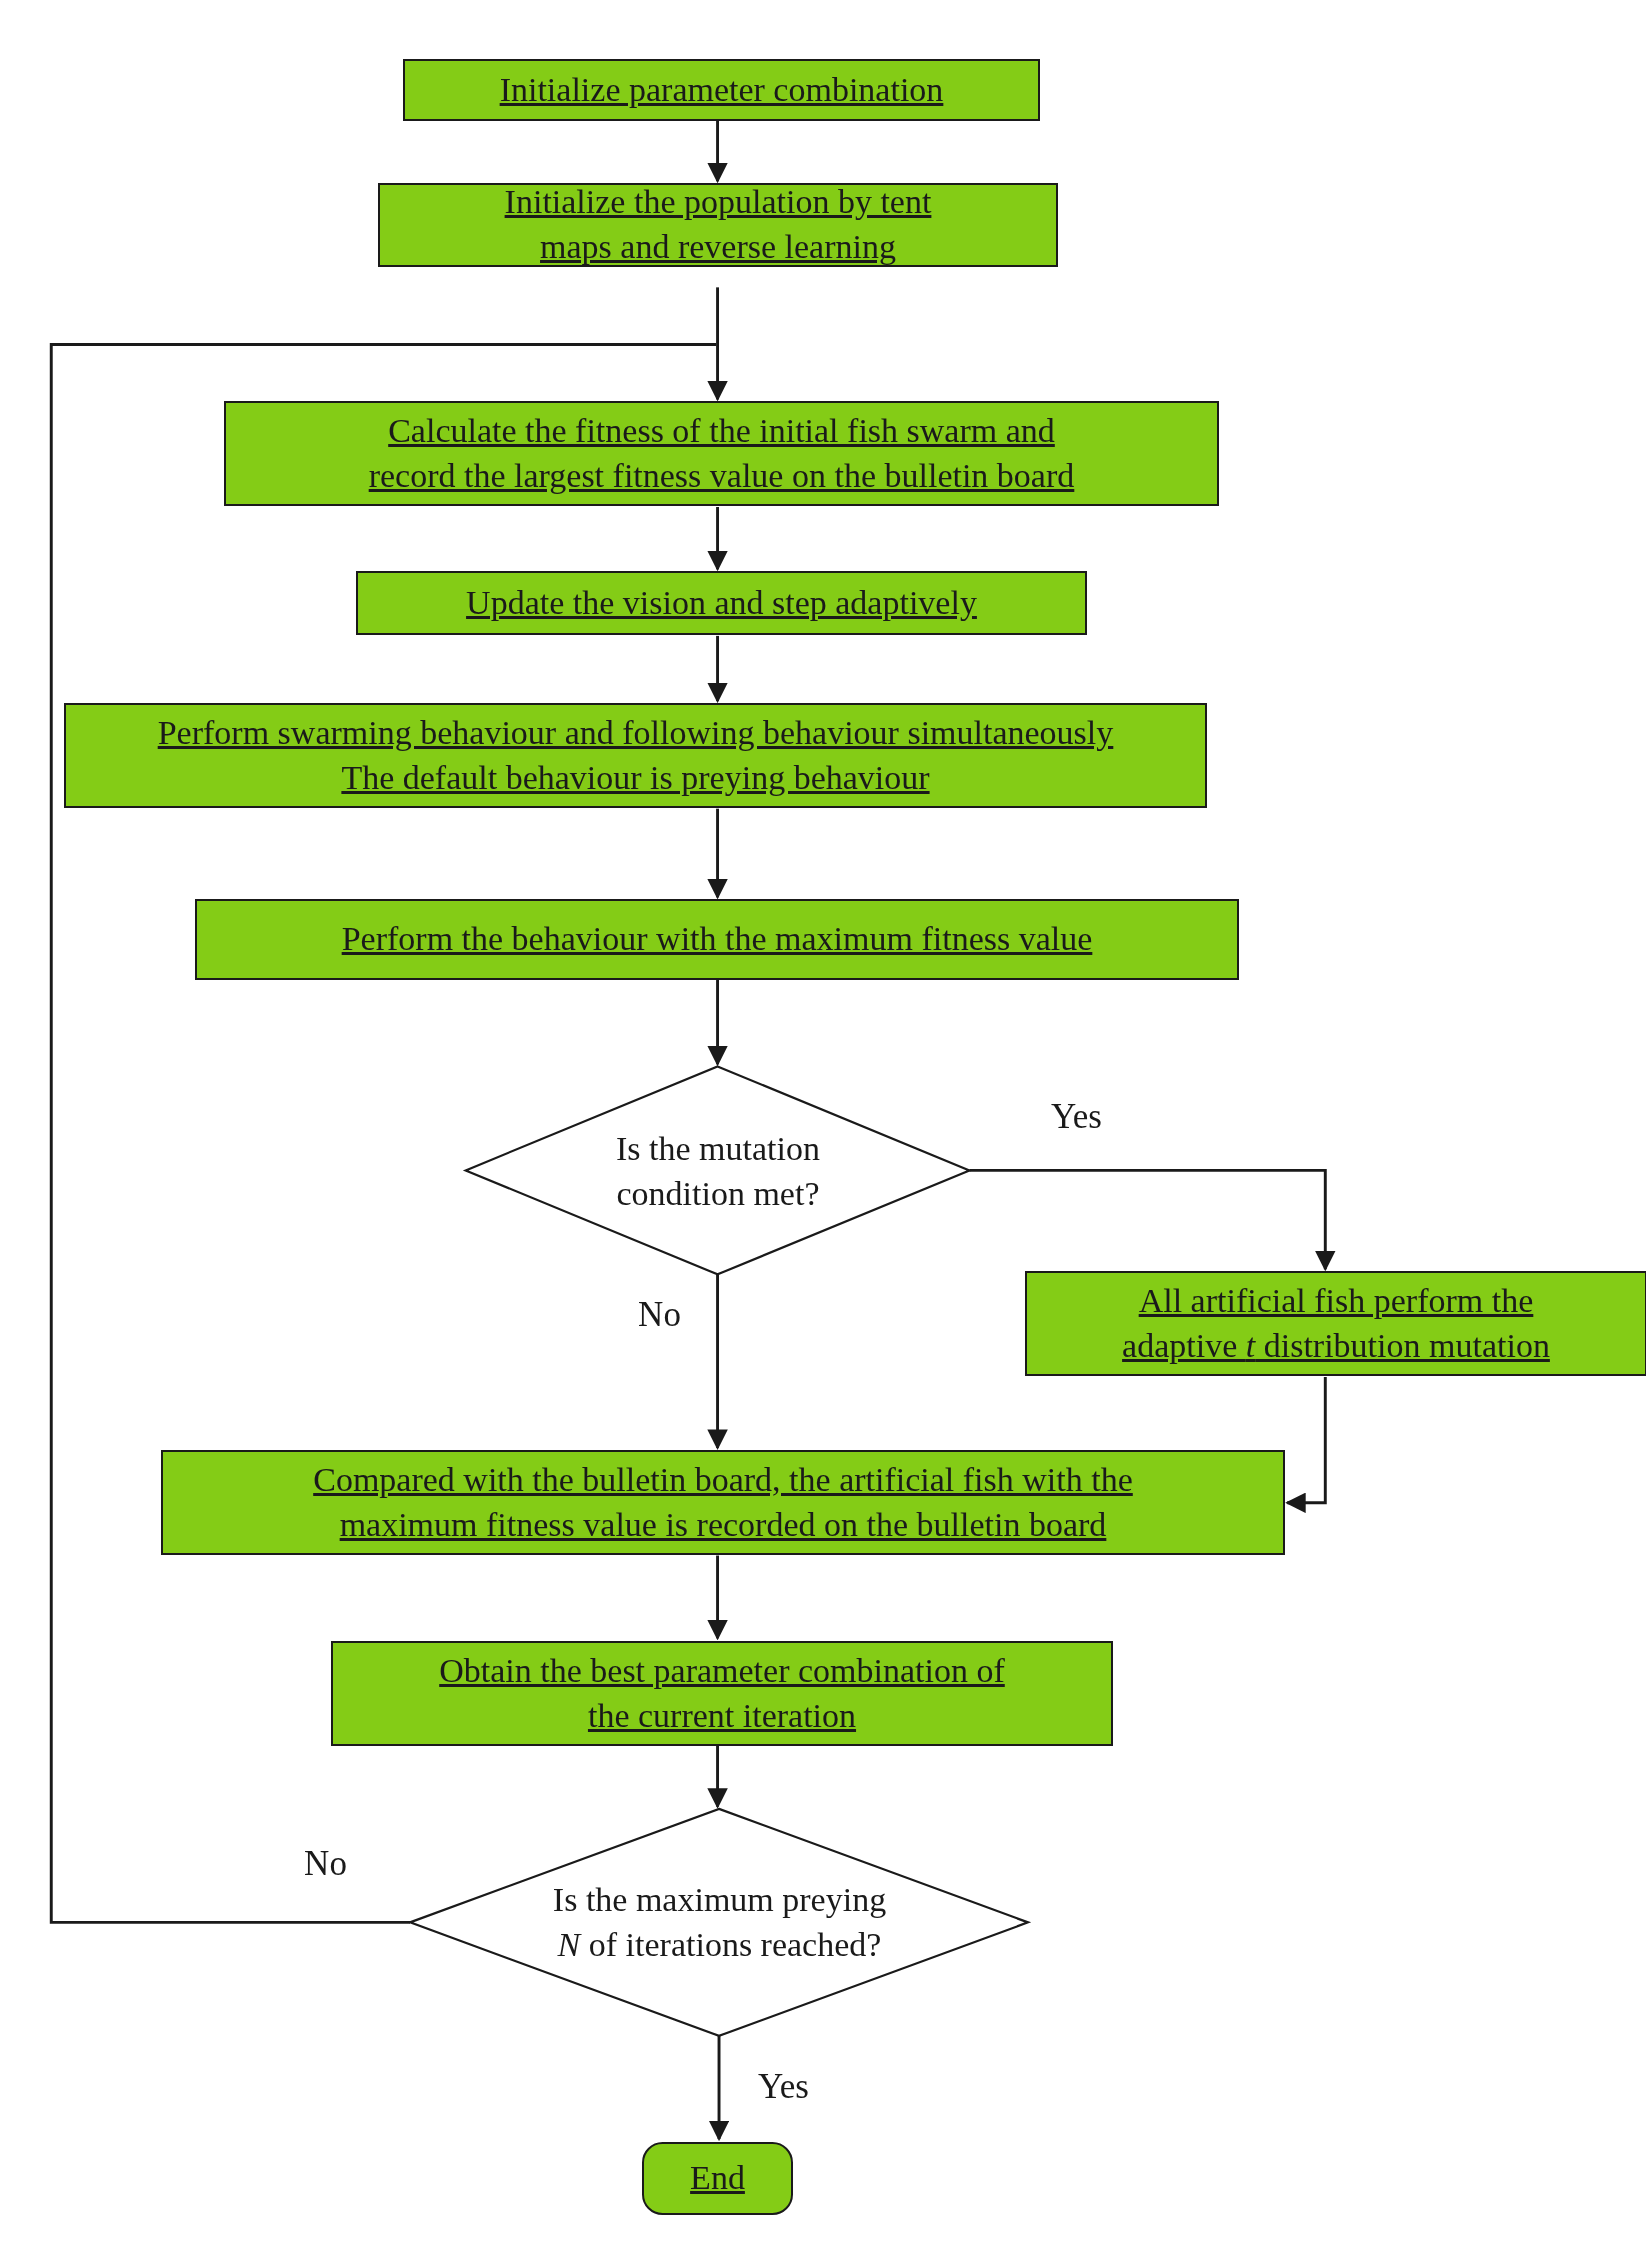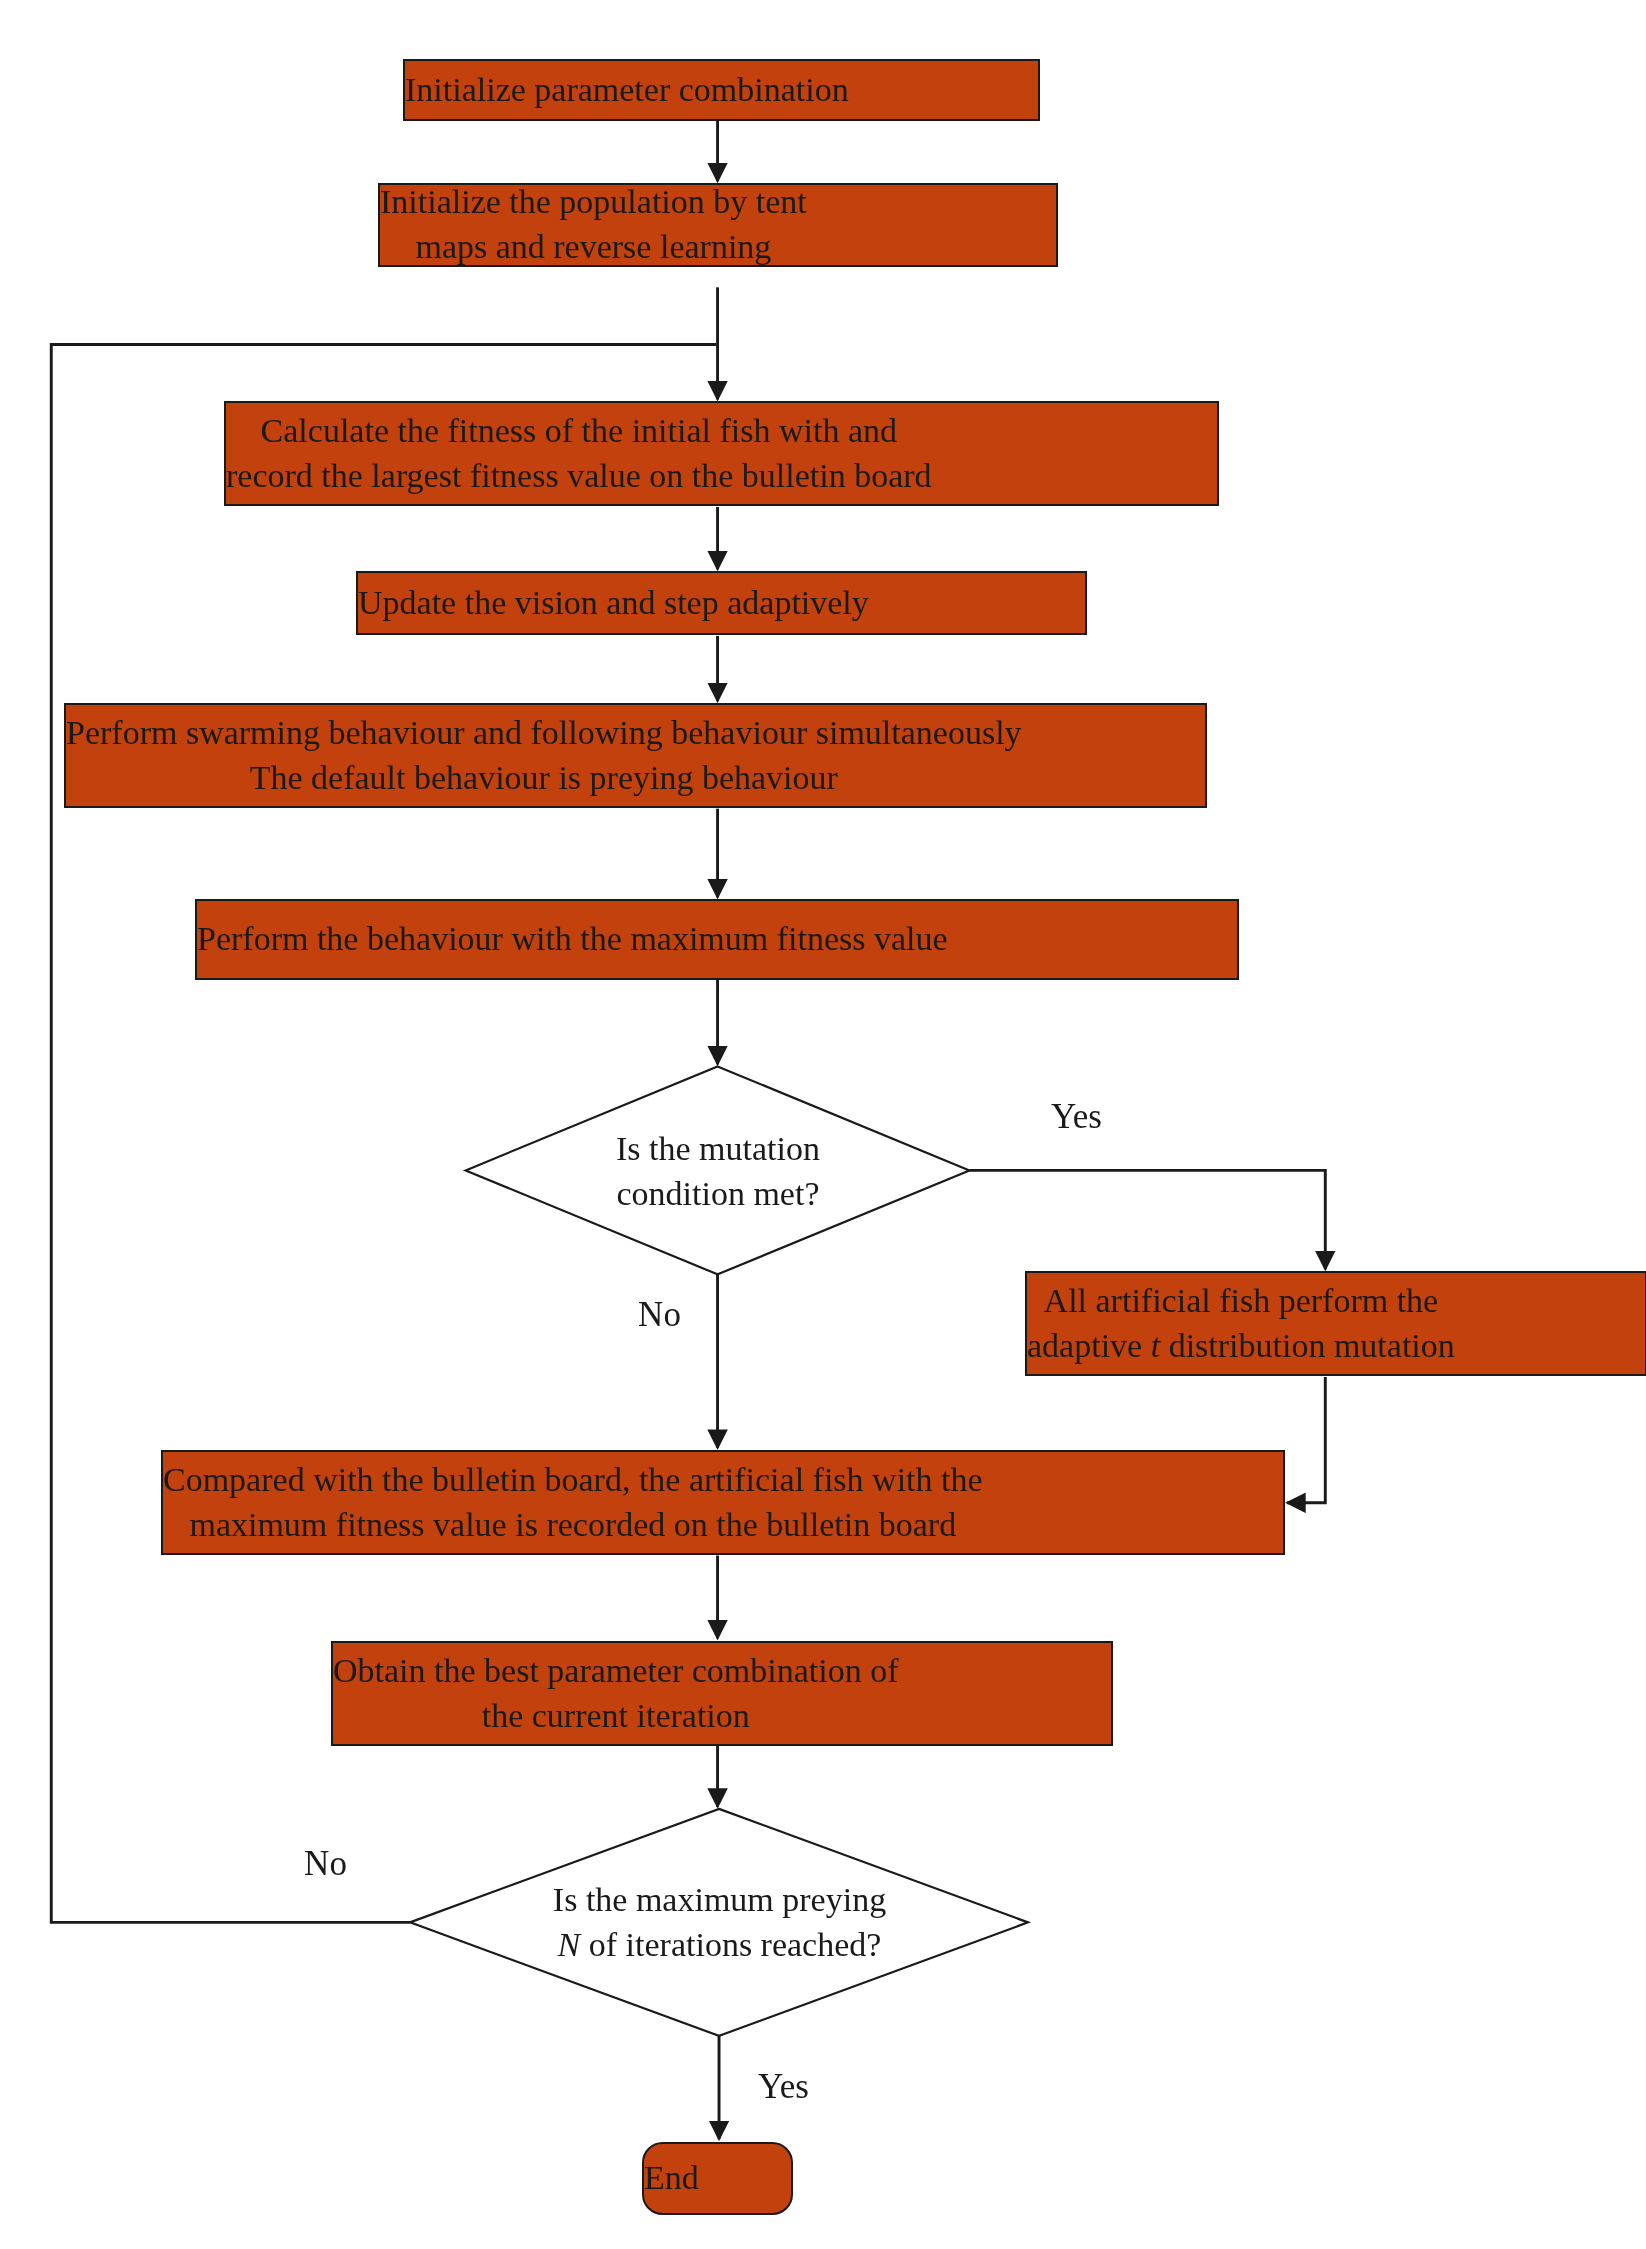--- a/index.html
+++ b/index.html
@@ -19,27 +19,28 @@
     position: absolute;
     left: 0;
     top: 0;
     width: 1646px;
     height: 2250px;
   }
   .node {
     position: absolute;
     box-sizing: border-box;
     border: 2.2px solid #1a1a1a;
-    background: #c2410c;
+    background: #84cc16;
     display: flex;
     align-items: center;
-    justify-content: flex-start;
+    justify-content: center;
     text-align: center;
     font-size: 34px;
     line-height: 1.32;
+    text-decoration: underline;
   }
   .node .label, .diamond-label .label {
     white-space: pre-line;
   }
   .rounded {
     border-radius: 20.5px;
   }
   .diamond-label {
     position: absolute;
     display: flex;
@@ -93,21 +94,21 @@
   <div class="node" style="left:403px; top:59px; width:637px; height:62px;">
     <span class="label">Initialize parameter combination</span>
   </div>
 
   <div class="node" style="left:378px; top:183px; width:680px; height:84px;">
     <span class="label">Initialize the population by tent
 maps and reverse learning</span>
   </div>
 
   <div class="node" style="left:224px; top:401px; width:995px; height:105px;">
-    <span class="label">Calculate the fitness of the initial fish with and
+    <span class="label">Calculate the fitness of the initial fish swarm and
 record the largest fitness value on the bulletin board</span>
   </div>
 
   <div class="node" style="left:356px; top:571px; width:731px; height:64px;">
     <span class="label">Update the vision and step adaptively</span>
   </div>
 
   <div class="node" style="left:64px; top:703px; width:1143px; height:105px;">
     <span class="label">Perform swarming behaviour and following behaviour simultaneously
 The default behaviour is preying behaviour</span>

